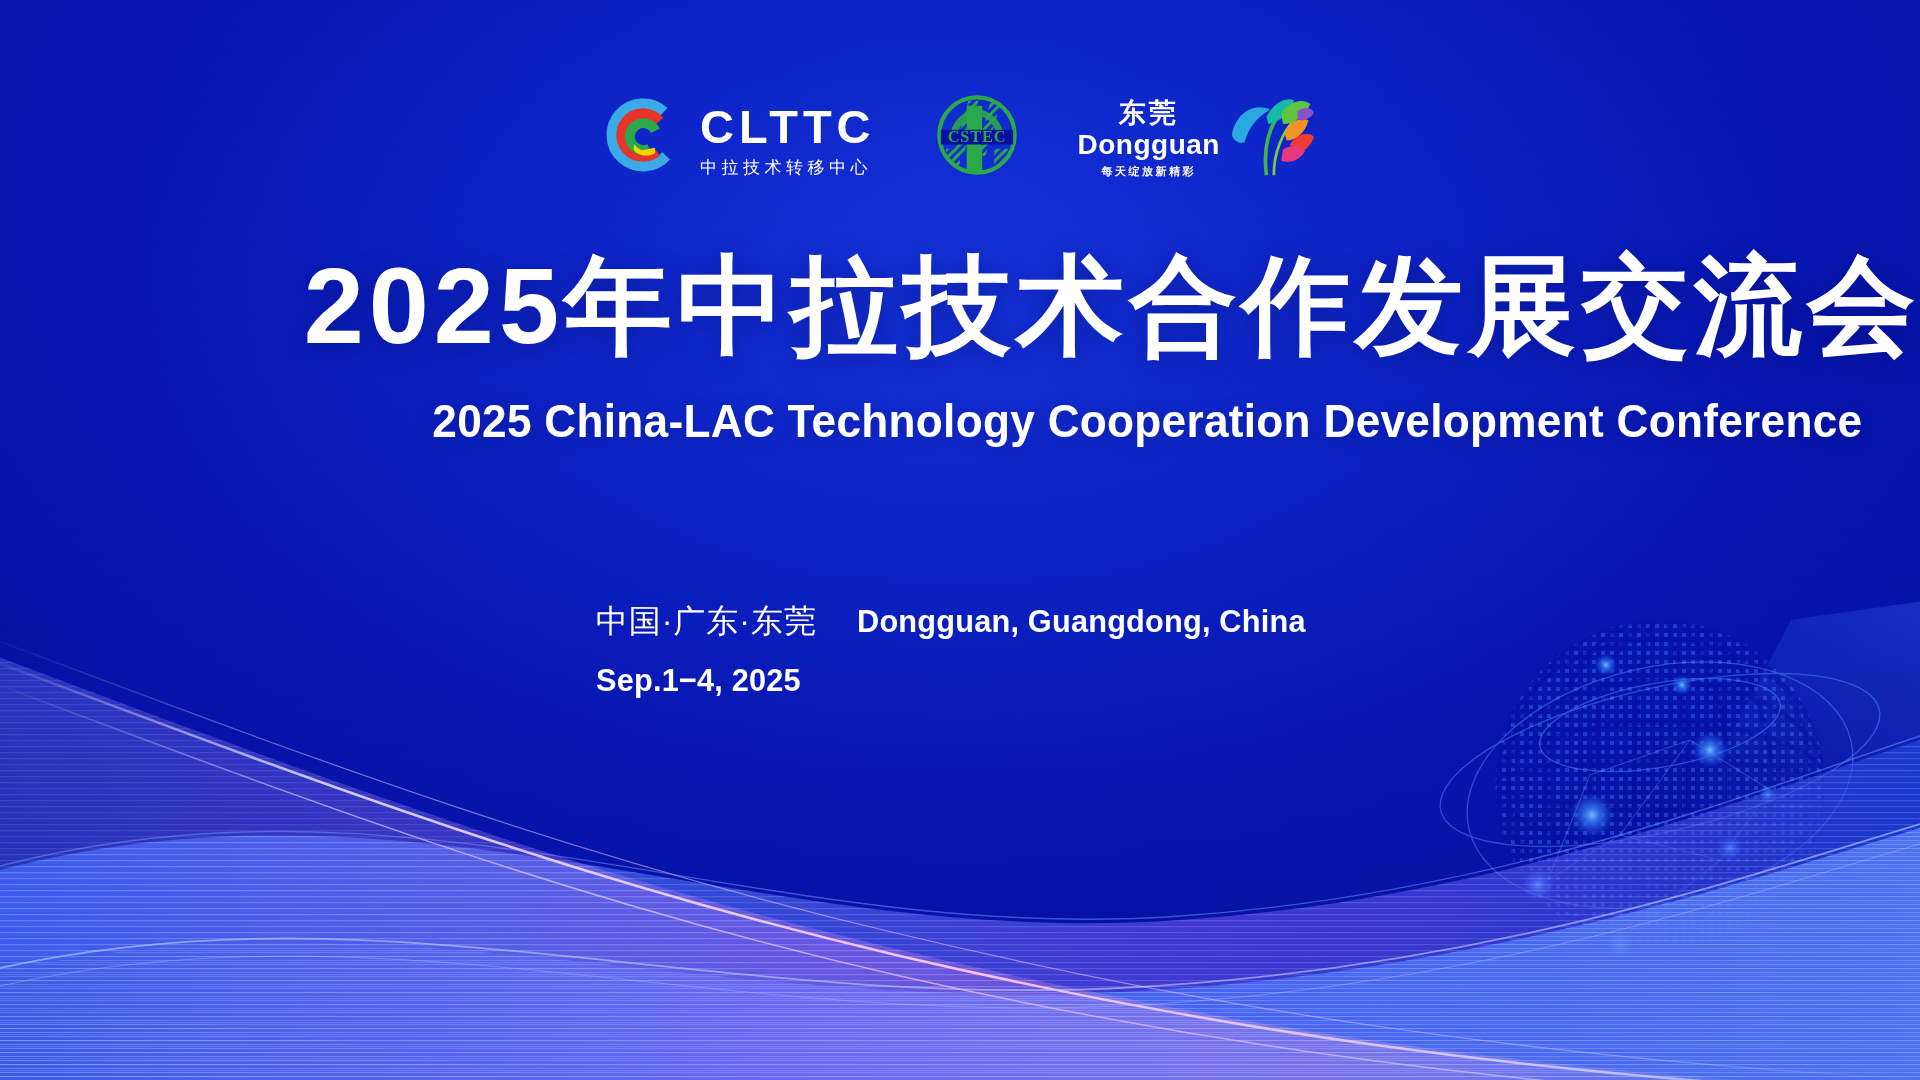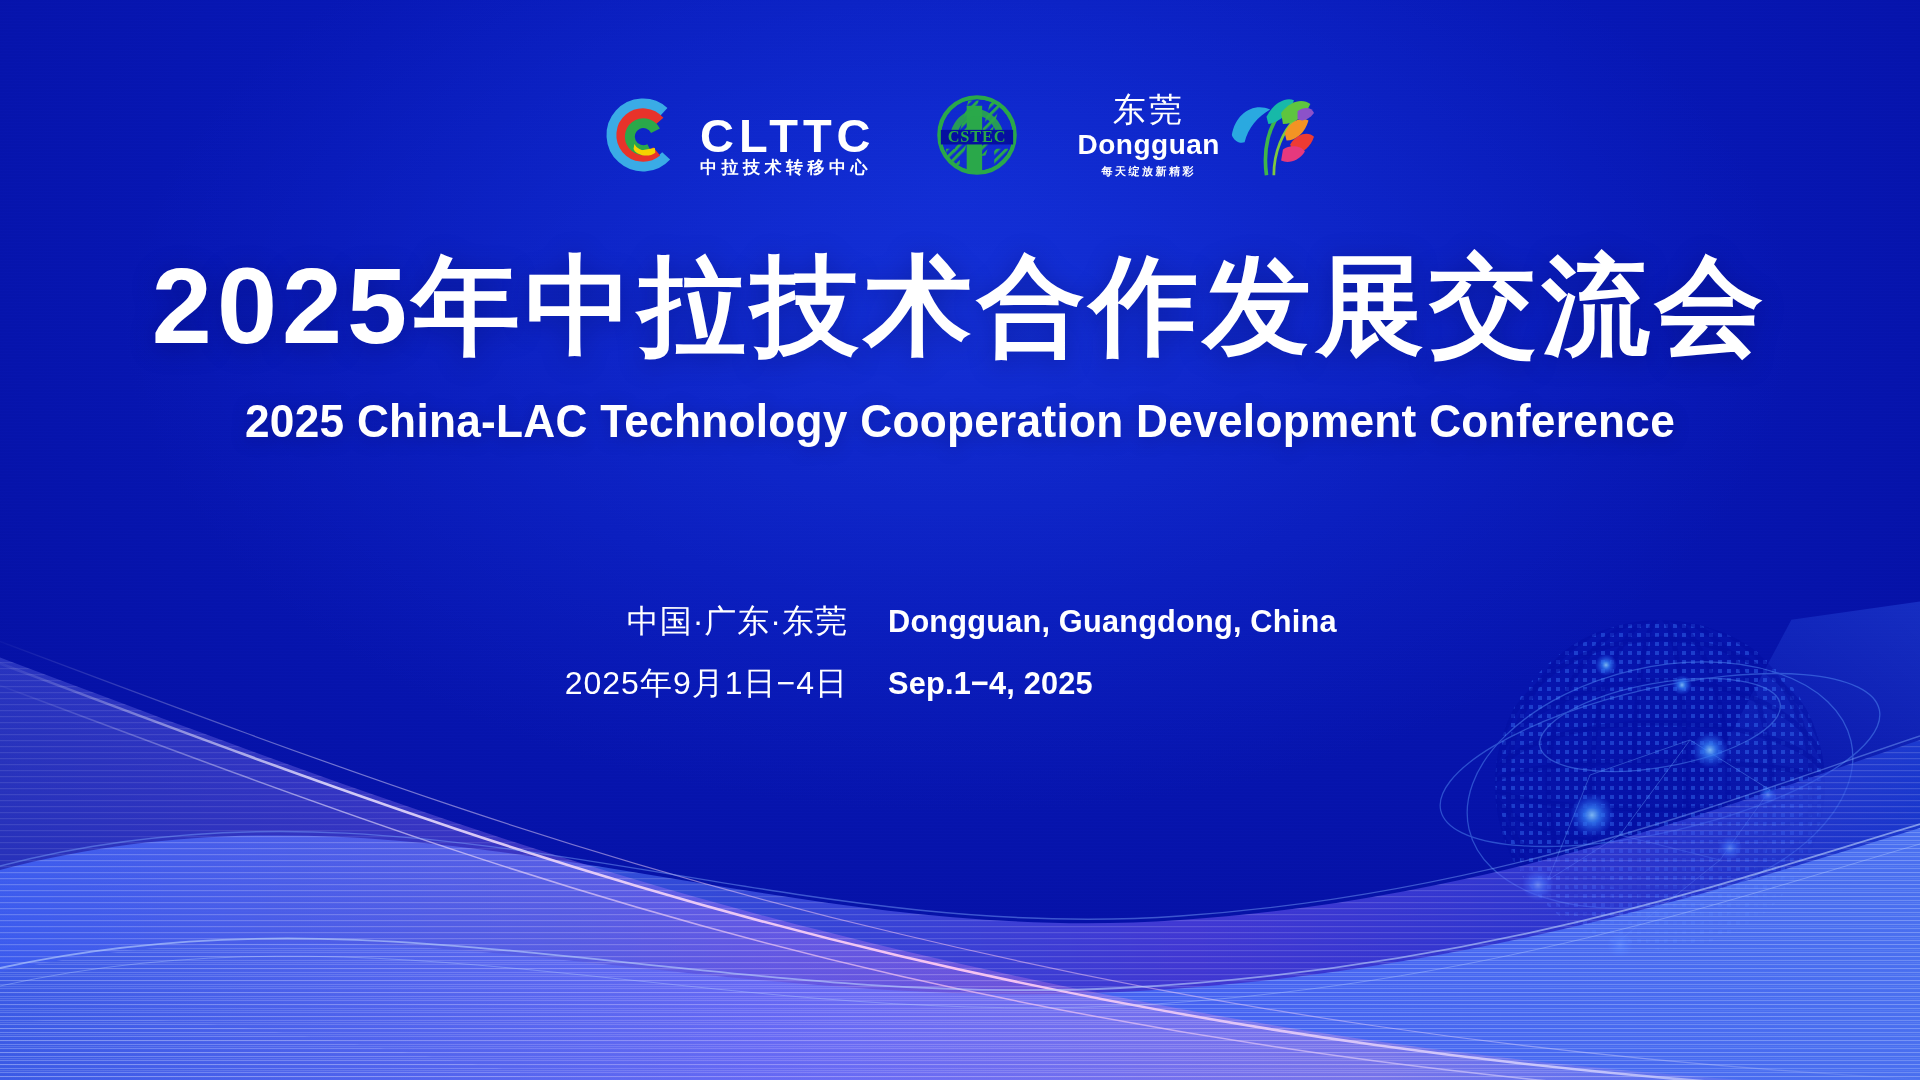--- a/index.html
+++ b/index.html
@@ -61,49 +61,49 @@
 
   
   .clttc { gap:16px; }
   .clttc-mark { width:82px; height:82px; flex:0 0 auto; }
   .clttc-text { display:flex; flex-direction:column; justify-content:center; }
   .clttc-word {
     color:#fff; font-size:47px; font-weight:bold;
     letter-spacing:5px; line-height:1; white-space:nowrap;
   }
   .clttc-cn {
-    color:#fff; font-size:17px; font-weight:bold;
+    color:#fff; font-size:17px; font-weight:normal;
     letter-spacing:4.5px; line-height:1;
-    white-space:nowrap;
+    margin-top:9px; white-space:nowrap;
   }
 
   
   .cstec-mark { width:86px; height:86px; }
 
   
   .dg { gap:6px; }
   .dg-text { display:flex; flex-direction:column; align-items:center; }
   .dg-cn {
-    color:#fff; font-size:33px; font-weight:normal;
+    color:#fff; font-size:27px; font-weight:bold;
     letter-spacing:3px; line-height:1.05; white-space:nowrap;
   }
   .dg-en {
     color:#fff; font-size:28px; font-weight:bold;
     letter-spacing:.5px; line-height:1.05; margin-top:2px; white-space:nowrap;
   }
   .dg-slogan {
     color:#fff; font-size:11px; font-weight:bold;
     letter-spacing:2.5px; line-height:1; margin-top:7px; white-space:nowrap;font-family:Liberation Serif, serif;
   }
   .dg-mark { width:92px; height:84px; }
 
   
   .headline {
     position:absolute; top:246px; left:0; width:1920px;
-    text-align:center; z-index:6;
+    text-align:right; z-index:6;
   }
   .title-cn {
     color:#fff;
     font-size:108px;
     font-weight:bold;
     letter-spacing:5px;
     line-height:1.12;
     white-space:nowrap;
     text-shadow:0 4px 26px rgba(0,10,80,.35);
   }
@@ -356,18 +356,17 @@
 
   <div class="headline">
     <div class="title-cn">2025年中拉技术合作发展交流会</div>
     <div class="title-en">2025 China-LAC Technology Cooperation Development Conference</div>
   </div>
 
   <div class="info">
     <div class="info-grid">
       <div class="info-cn">中国·广东·东莞</div>
       <div class="info-en">Dongguan, Guangdong, China</div>
-      <div class="info-cn">2025年9月1日−4日</div>
       <div class="info-en">Sep.1−4, 2025</div>
     </div>
   </div>
 
 </div>
 
 </body></html>

